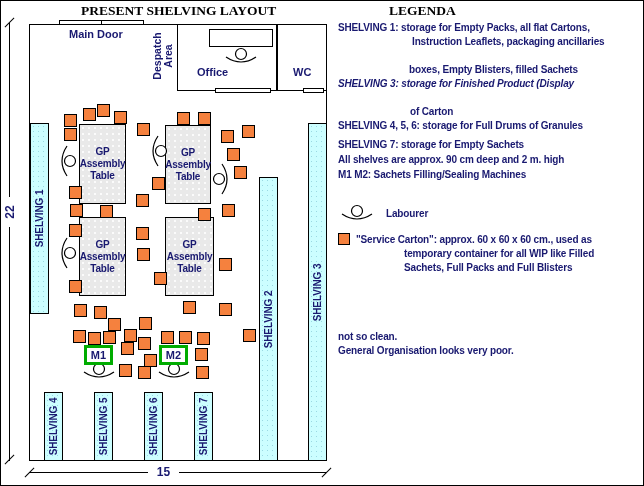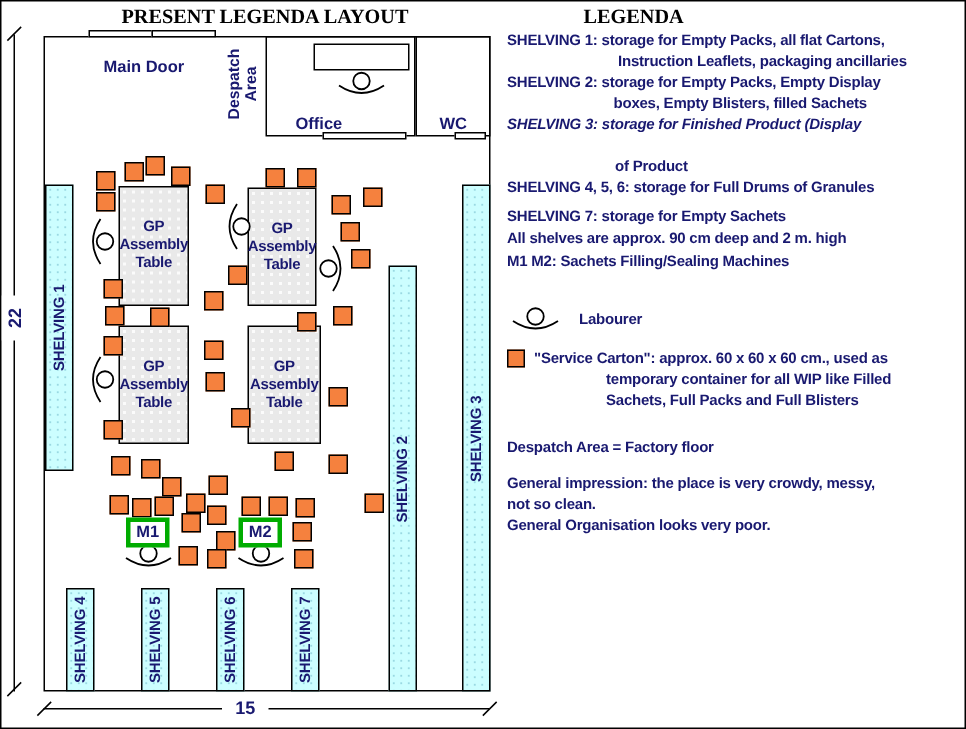--- a/index.html
+++ b/index.html
@@ -5,21 +5,21 @@
   html,body { margin:0; padding:0; background:#fff; font-family:"Liberation Sans",sans-serif; }
   #canvas {
     position:relative; width:644px; height:486px; background:#fff;
     border:1px solid #000; box-sizing:border-box; overflow:hidden;
     --ink:#191970; --carton:#F5813E; --machine:#00AC00; --shelf:#CCFEFF; --table:#E9E9E9;
   }
   .serif-title { position:absolute; font-family:"Liberation Serif",serif; font-weight:bold; font-size:13.5px; color:#000; white-space:nowrap; }
   .wall { position:absolute; border:1px solid #000; box-sizing:border-box; background:transparent; }
   .door { position:absolute; background:#fff; border:1px solid #000; box-sizing:border-box; z-index:6; }
   .desk { position:absolute; background:#fff; border:1px solid #000; box-sizing:border-box; }
-  .room-label { position:absolute; font-weight:bold; font-size:11px; color:var(--ink); white-space:nowrap;margin-top:11px; }
+  .room-label { position:absolute; font-weight:bold; font-size:11px; color:var(--ink); white-space:nowrap; }
   .shelf {
     position:absolute; background-color:var(--shelf);
     background-image:radial-gradient(#9ad9e2 0.7px, transparent 0.9px); background-size:5px 5px;
     border:1px solid #000; box-sizing:border-box;
     display:flex; align-items:center; justify-content:center; z-index:3;
   }
   .shelf span { transform:rotate(-90deg); white-space:nowrap; font-weight:bold; font-size:10px; letter-spacing:-0.1px; color:var(--ink); }
   .gptable {
     position:absolute; background-color:var(--table);
     background-image:radial-gradient(#fbfbfb 1px, transparent 1.15px); background-size:6px 6px;
@@ -40,21 +40,21 @@
   .dimtick { position:absolute; width:13px; height:1px; background:#000; transform:rotate(-45deg); z-index:2; }
   .dim-label { position:absolute; background:#fff; font-weight:bold; font-size:12px; color:var(--ink); display:flex; align-items:center; justify-content:center; z-index:2; }
   .dim-label.rot span { transform:rotate(-90deg); }
   .legend-line { position:absolute; font-weight:bold; font-size:10px; letter-spacing:-0.15px; color:var(--ink); white-space:nowrap; line-height:11px; }
 </style>
 </head>
 <body>
 
 <div id="canvas" style="--ink: #191970; --carton: #F5813E; --machine: #00AC00; --shelf: #CCFEFF; --table: #E9E9E9;">
 
-  <div class="serif-title" style="left:80px; top:2px;">PRESENT LEGENDA LAYOUT</div>
+  <div class="serif-title" style="left:80px; top:2px;">PRESENT SHELVING LAYOUT</div>
   <div class="serif-title" style="left:388px; top:2px;">LEGENDA</div>
 
   <div class="wall" style="left:28px; top:23px; width:298px; height:437px;"></div>
 
   <div class="wall" style="left:176px; top:23px; width:100px; height:67px;"></div>
   <div class="wall" style="left:276px; top:23px; width:50px; height:67px;"></div>
   <div class="desk" style="left:208px; top:28px; width:64px; height:18px;"></div>
 
   <div class="door" style="left:58px;  top:19px; width:43px; height:5px;"></div>
   <div class="door" style="left:100px; top:19px; width:43px; height:5px;"></div>
@@ -197,34 +197,31 @@
     <div class="labourer" style="left: 80px; top: 360px;"><svg width="36" height="20" viewBox="0 0 36 20" xmlns="http://www.w3.org/2000/svg">
         <path d="M3 11 Q18 21 33 11" fill="none" stroke="#000" stroke-width="1.2"></path>
         <circle cx="18" cy="8" r="5.5" fill="#fff" stroke="#000" stroke-width="1.2"></circle>
       </svg></div>
     <div class="labourer" style="left: 155px; top: 360px;"><svg width="36" height="20" viewBox="0 0 36 20" xmlns="http://www.w3.org/2000/svg">
         <path d="M3 11 Q18 21 33 11" fill="none" stroke="#000" stroke-width="1.2"></path>
         <circle cx="18" cy="8" r="5.5" fill="#fff" stroke="#000" stroke-width="1.2"></circle>
       </svg></div>
     <div class="legend-line" style="left: 337px; top: 21px;">SHELVING 1: storage for Empty Packs, all flat Cartons,</div>
     <div class="legend-line" style="left: 411px; top: 35px;">Instruction Leaflets, packaging ancillaries</div>
-    <div class="legend-line" style="left: 337px; top: 49px;">SHELVING 2: storage for Empty Packs, Empty Display</div>
     <div class="legend-line" style="left: 408px; top: 63px;">boxes, Empty Blisters, filled Sachets</div>
     <div class="legend-line" style="left: 337px; top: 77px; font-style: italic;">SHELVING 3: storage for Finished Product (Display</div>
-    <div class="legend-line" style="left: 409px; top: 105px;">of Product</div>
+    <div class="legend-line" style="left: 409px; top: 105px;">of Carton</div>
     <div class="legend-line" style="left: 337px; top: 119px;">SHELVING 4, 5, 6: storage for Full Drums of Granules</div>
     <div class="legend-line" style="left: 337px; top: 138px;">SHELVING 7: storage for Empty Sachets</div>
     <div class="legend-line" style="left: 337px; top: 153px;">All shelves are approx. 90 cm deep and 2 m. high</div>
     <div class="legend-line" style="left: 337px; top: 168px;">M1  M2: Sachets Filling/Sealing Machines</div>
     <div class="legend-line" style="left: 385px; top: 207px;">Labourer</div>
     <div class="legend-line" style="left: 355px; top: 233px;">"Service Carton": approx. 60 x 60 x 60 cm., used as</div>
     <div class="legend-line" style="left: 403px; top: 247px;">temporary container for all WIP like Filled</div>
     <div class="legend-line" style="left: 403px; top: 261px; text-align: center;">Sachets, Full Packs and Full Blisters</div>
-    <div class="legend-line" style="left: 337px; top: 292px;">Despatch Area = Factory floor</div>
-    <div class="legend-line" style="left: 337px; top: 316px;">General impression: the place is very crowdy, messy,</div>
     <div class="legend-line" style="left: 337px; top: 330px;">not so clean.</div>
     <div class="legend-line" style="left: 337px; top: 344px;">General Organisation looks very poor.</div>
     <div class="labourer" style="left: 338px; top: 202px;"><svg width="36" height="20" viewBox="0 0 36 20" xmlns="http://www.w3.org/2000/svg">
         <path d="M3 11 Q18 21 33 11" fill="none" stroke="#000" stroke-width="1.2"></path>
         <circle cx="18" cy="8" r="5.5" fill="#fff" stroke="#000" stroke-width="1.2"></circle>
       </svg></div>
     <div class="carton" style="left: 337px; top: 232px; width: 12px; height: 12px;"></div>
   </div>
 
 </body></html>

